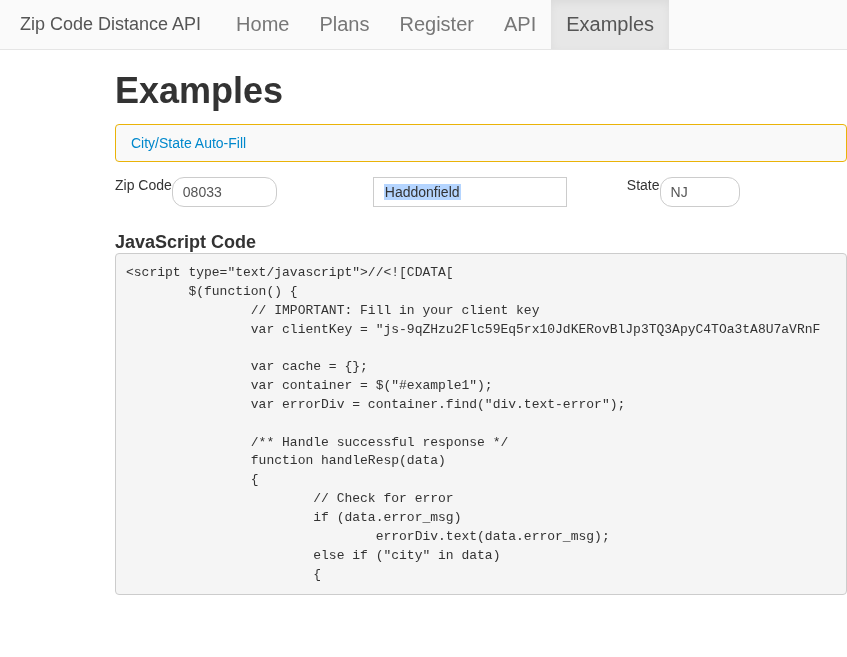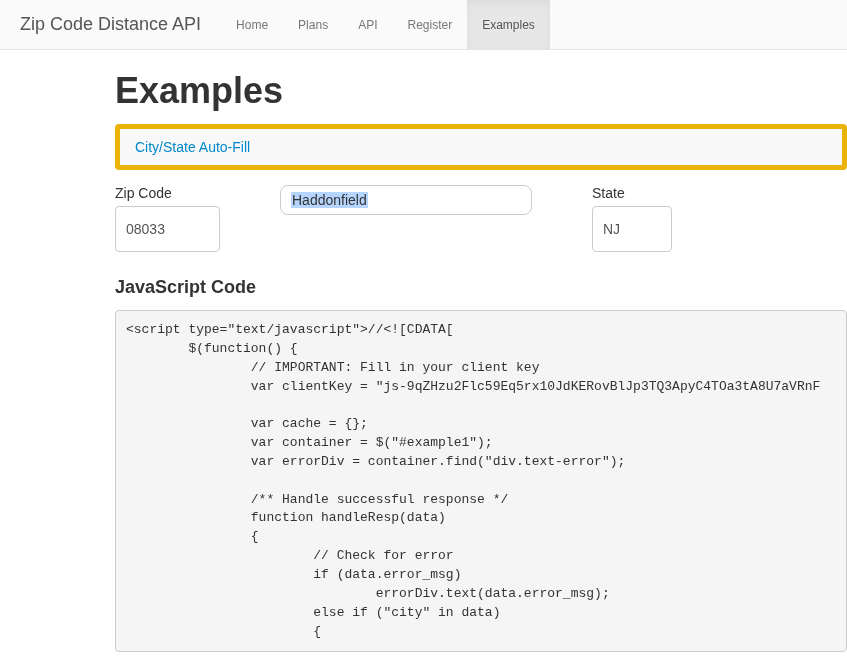--- a/index.html
+++ b/index.html
@@ -30,40 +30,40 @@
     .nav-items {
       display: flex;
       list-style: none;
       height: 100%;
     }
     .nav-item {
       padding: 0 15px;
       display: flex;
       align-items: center;
       color: #777;
-      font-size: 12px;
+      font-size: 20px;
       cursor: pointer;
       height: 100%;
     }
     .nav-item.active {
       background: #e7e7e7;
       color: #555;
       box-shadow: inset 0 3px 8px rgba(0,0,0,0.05);
     }
     .container {
       padding: 20px 0 0 115px;
     }
     h1 {
       font-size: 36px;
       font-weight: bold;
       margin-bottom: 12px;
       color: #333;
     }
     .panel {
-      border: 5px solid #eab308;
+      border: 1px solid #eab308;
       border-radius: 4px;
       padding: 10px 15px;
       margin-bottom: 15px;
       background: #f9f9f9;
     }
     .panel-link {
       color: #0088cc;
       font-size: 14px;
       text-decoration: none;
     }
@@ -72,89 +72,90 @@
       font-size: 14px;
       color: #333;
     }
     .form-row {
       display: flex;
       gap: 60px;
       margin-bottom: 25px;
     }
     .form-group {
       display: flex;
-      flex-direction: column;
+      flex-direction: row;
     }
     .form-label {
       font-size: 14px;
       color: #333;
       margin-bottom: 5px;
     }
     .form-input {
       padding: 6px 10px;
       border: 1px solid #ccc;
-      border-radius: 4px;
-      font-size: 14px;
-      height: 46px;
+      border-radius: 12px;
+      font-size: 14px;
+      height: 30px;
       color: #555;
       background: #fff;
     }
     .form-input.w-small {
       width: 105px;
     }
     .form-input.w-xs {
       width: 80px;
     }
     h3 {
       font-size: 18px;
       font-weight: bold;
-      margin-bottom: 12px;
+      margin-bottom: 0;
       color: #333;
     }
     .code-block {
       background: #f5f5f5;
       border: 1px solid #ccc;
       border-radius: 4px;
       padding: 10px;
       font-family: Menlo, Monaco, Consolas, "Courier New", monospace;
       font-size: 13px;
       line-height: 1.45;
       color: #333;
       white-space: pre;
       overflow: hidden;
     }
     .input-city {
       position: relative;
       background: #fff;
       padding: 6px 10px;
       border: 1px solid #ccc;
-      border-radius: 8px;
+      border-radius: 0;
       font-size: 14px;
       height: 30px;
       color: #555;
-      width: 252px;
+      width: 194px;
       display: flex;
       align-items: center;
+      margin-left: 36px;
     }
     .highlight {
       background: #b5d5ff;
       color: #333;
       padding: 0 1px;
     }
   </style>
 </head>
 <body>
 
 <div class="navbar">
   <div class="navbar-brand">Zip Code Distance API</div>
   <ul class="nav-items">
     <li class="nav-item">Home</li>
     <li class="nav-item">Plans</li>
+    <li class="nav-item">Register</li>
     <li class="nav-item">API</li>
-    <li class="nav-item">Register</li>
     <li class="nav-item active">Examples</li>
   </ul>
 </div>
 
 <div class="container">
   <h1>Examples</h1>
 
   <div class="panel">
     <a class="panel-link">City/State Auto-Fill</a>
   </div>

